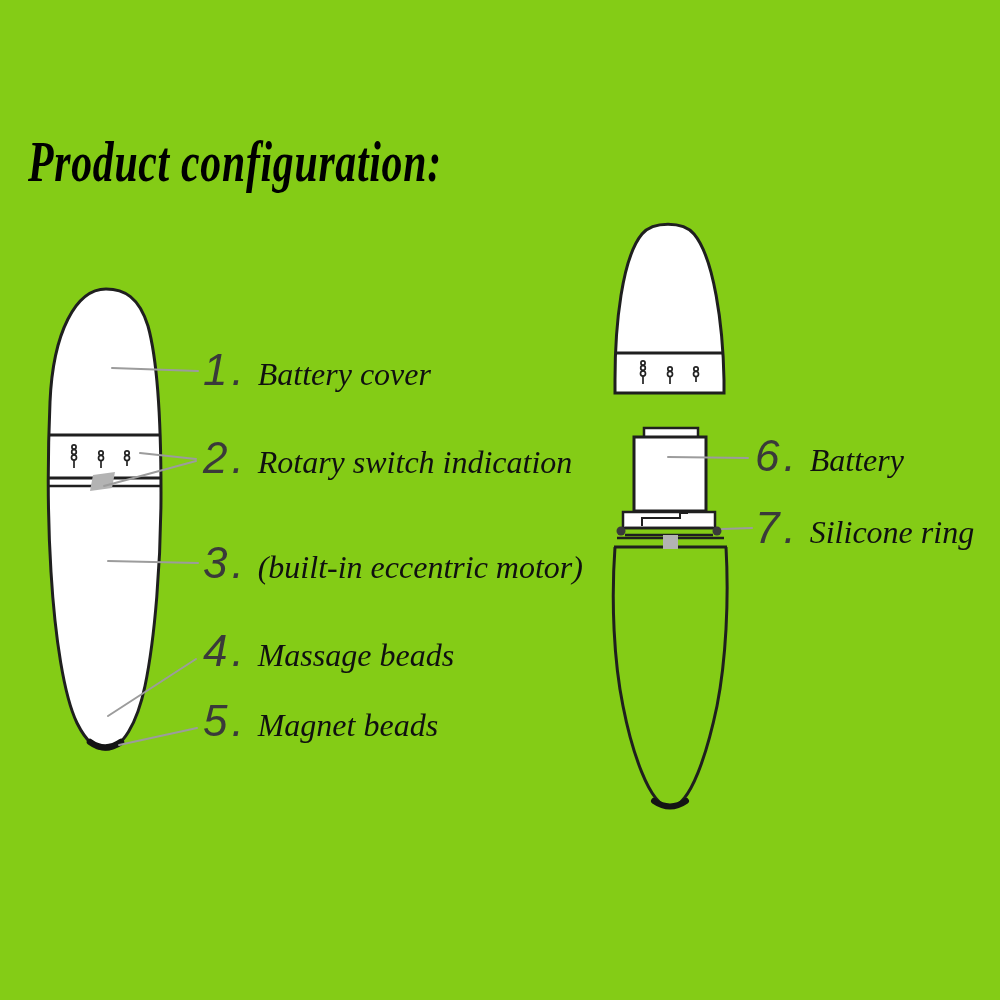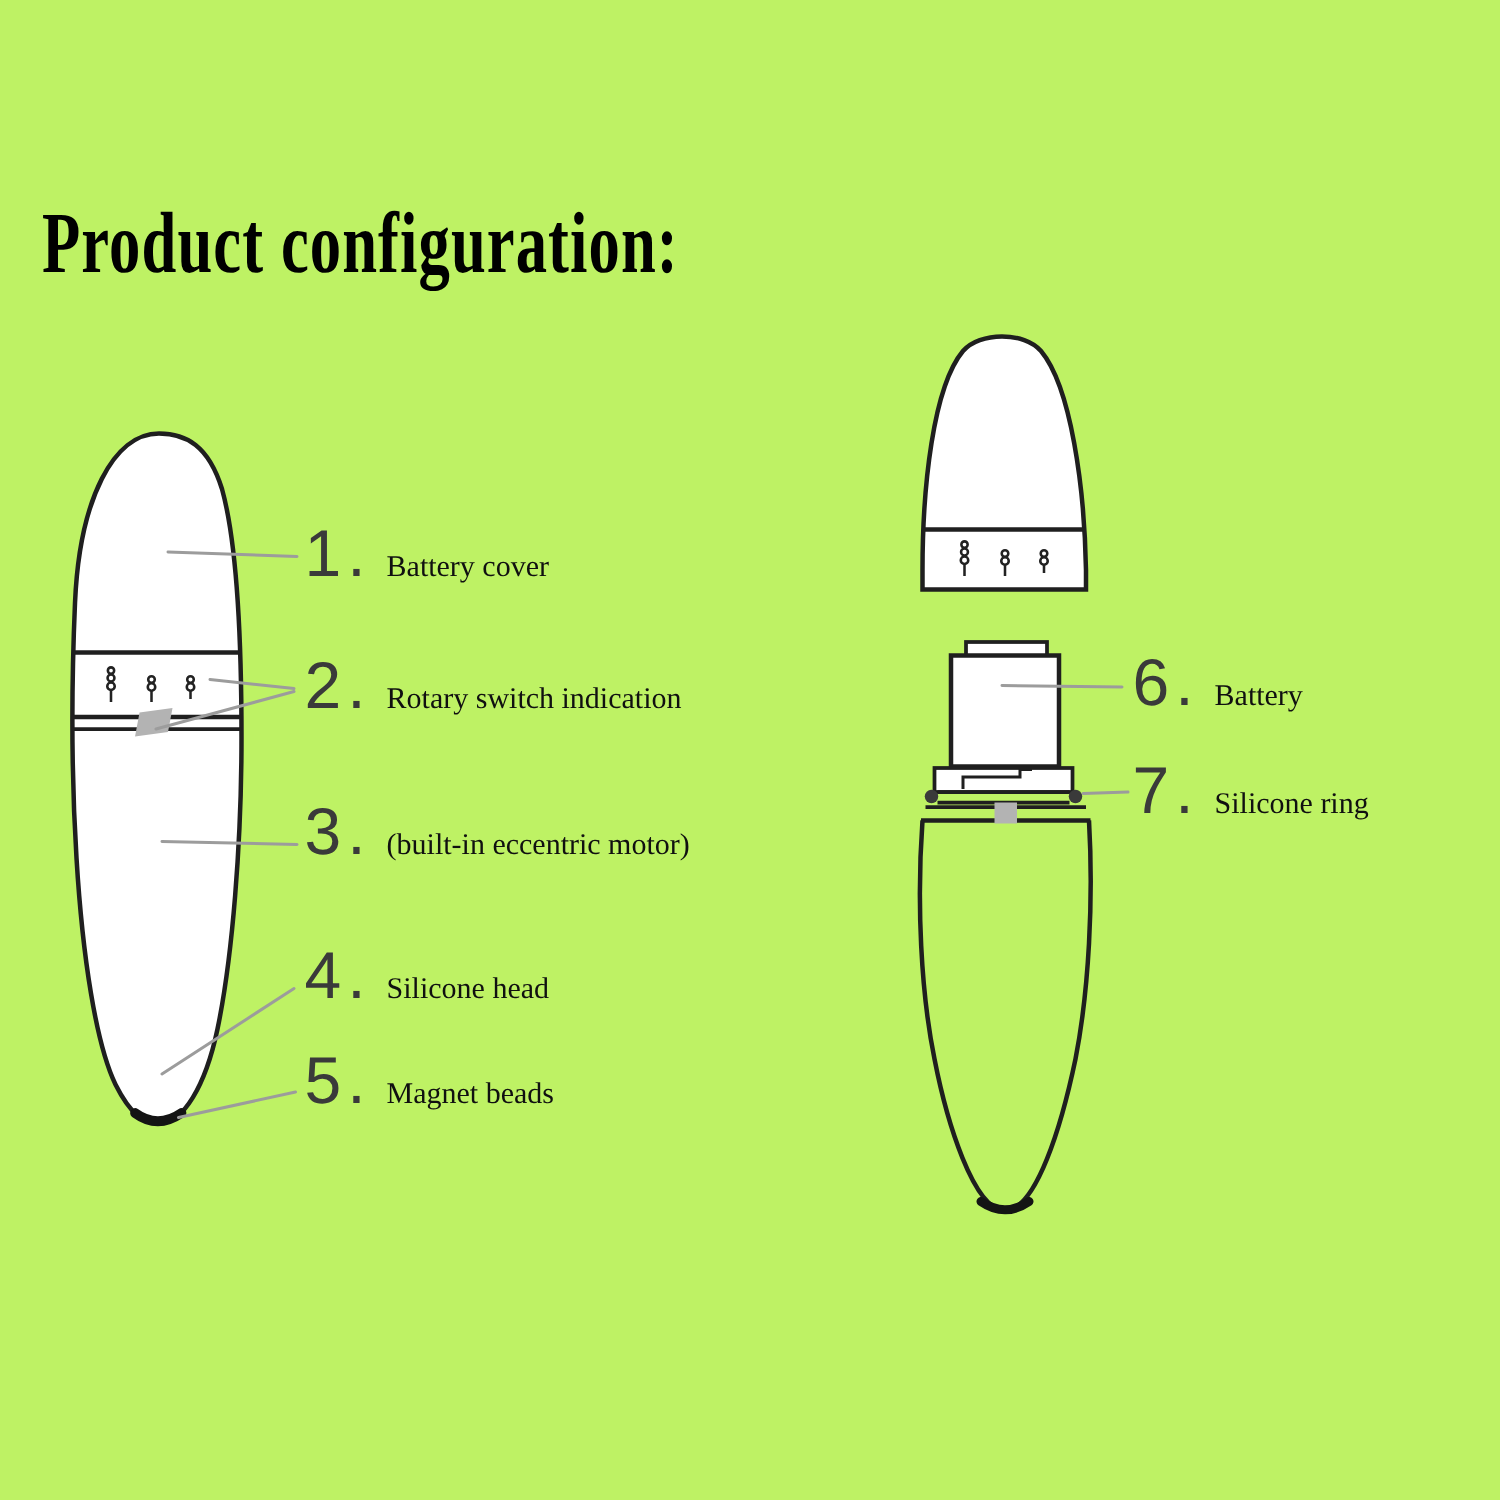--- a/index.html
+++ b/index.html
@@ -1,22 +1,23 @@
 <!DOCTYPE html>
 <html><head>
 <meta charset="utf-8">
 <style>
   * { margin:0; padding:0; box-sizing:border-box; }
   html,body { background:#ffffff; }
   .canvas {
     position:relative;
     width:1000px; height:1000px;
-    background:#bef264;
+    background:#84cc16;
     overflow:hidden;
     font-family:"Liberation Serif", serif;
+    font-style:italic;
   }
   .page-title {
     position:absolute;
     left:28px; top:128px;
     font-family:"Liberation Serif", serif;
     font-weight:700;
     font-size:58px;
     color:#000000;
     transform:scaleX(0.72);
     transform-origin:left top;
@@ -38,21 +39,21 @@
   .label .num {
     font-family:"Liberation Sans", sans-serif;
     font-weight:400;
     font-size:44px;
     line-height:1;
     color:#3a3a3a;
     letter-spacing:4px;
   }
   .label .txt {
     font-family:"Liberation Serif", serif;
-    font-size:20px;
+    font-size:32px;
     line-height:1.0;
     color:#101010;
   }
   .label .txt .line2 { margin-top:18px; }
 </style>
 </head>
 <body>
 
 <div class="canvas">
 
@@ -162,21 +163,21 @@
 
   <div class="label" style="left:203px; top:533px;">
     <span class="num">3.</span>
     <span class="txt">
       <div class="line2">(built-in eccentric motor)</div>
     </span>
   </div>
 
   <div class="label" style="left:203px; top:629px;">
     <span class="num">4.</span>
-    <span class="txt">Silicone head</span>
+    <span class="txt">Massage beads</span>
   </div>
 
   <div class="label" style="left:203px; top:699px;">
     <span class="num">5.</span>
     <span class="txt">Magnet beads</span>
   </div>
 
   <div class="label" style="left:755px; top:434px;">
     <span class="num">6.</span>
     <span class="txt">Battery</span>

